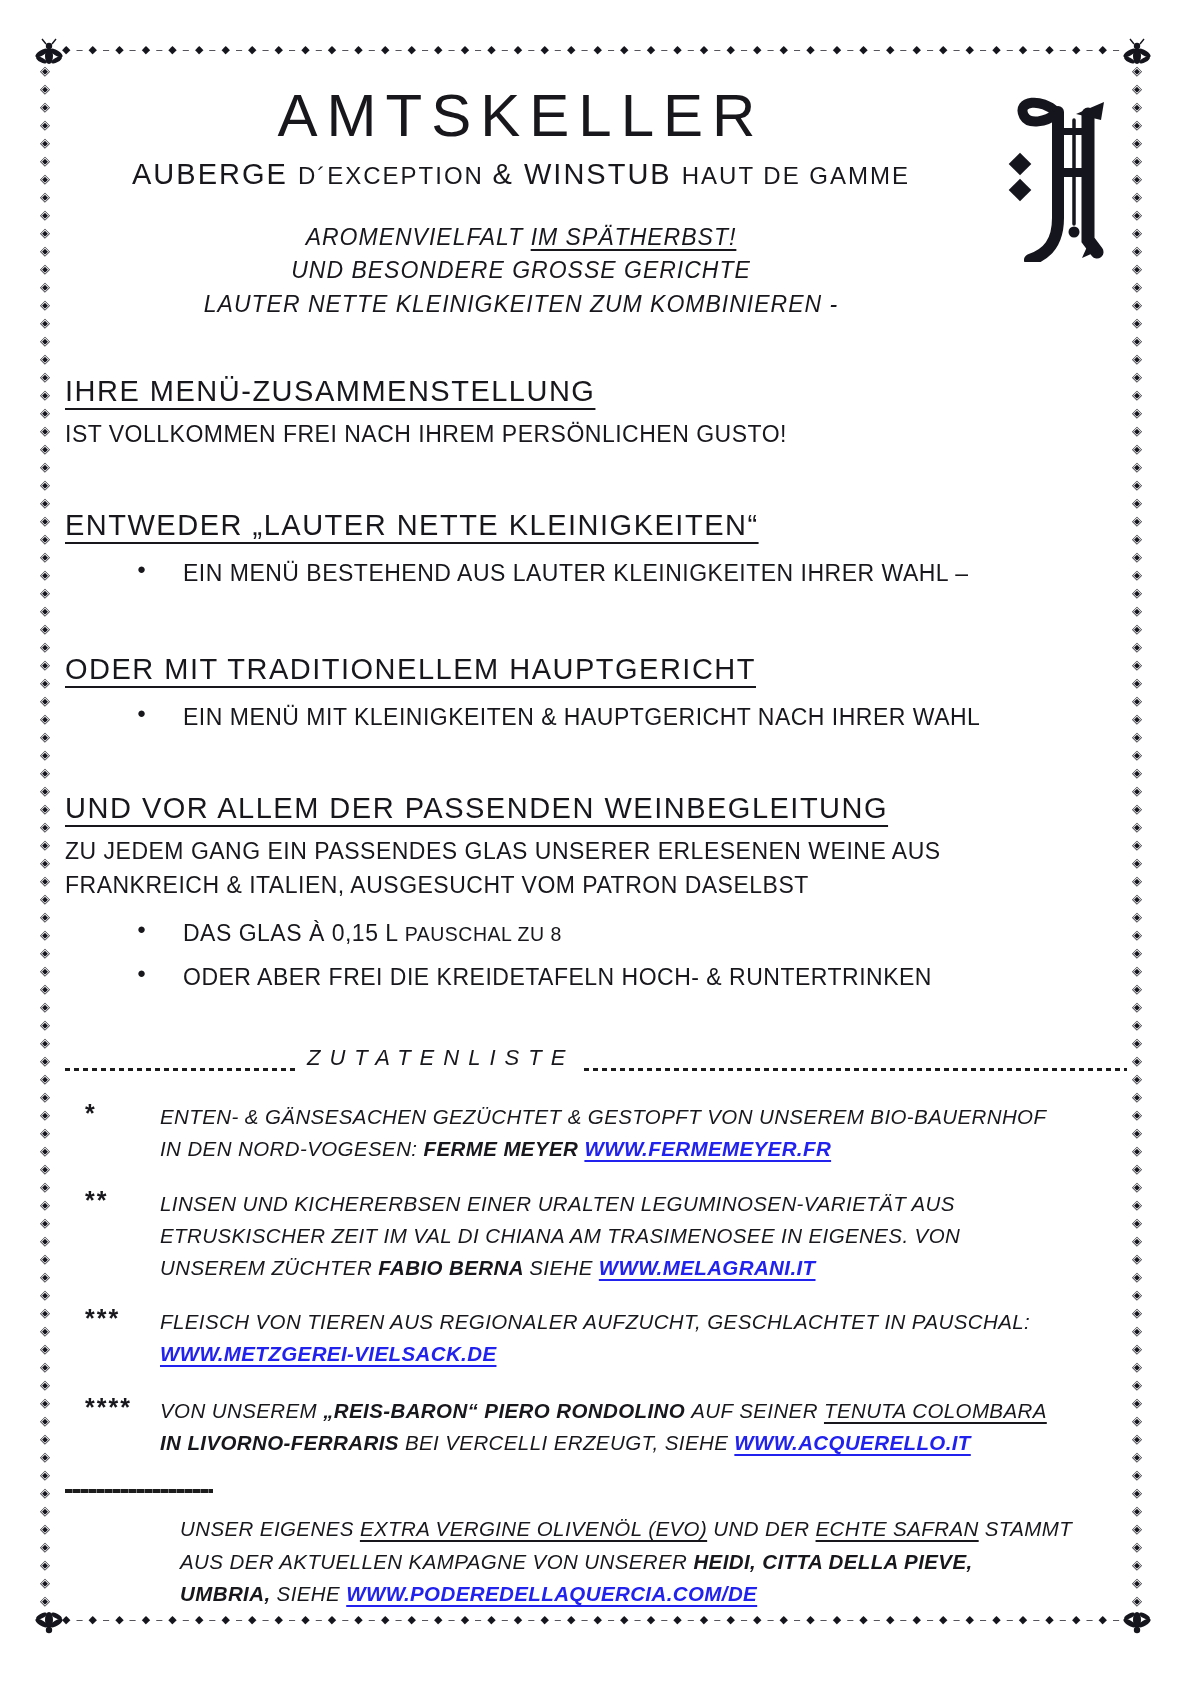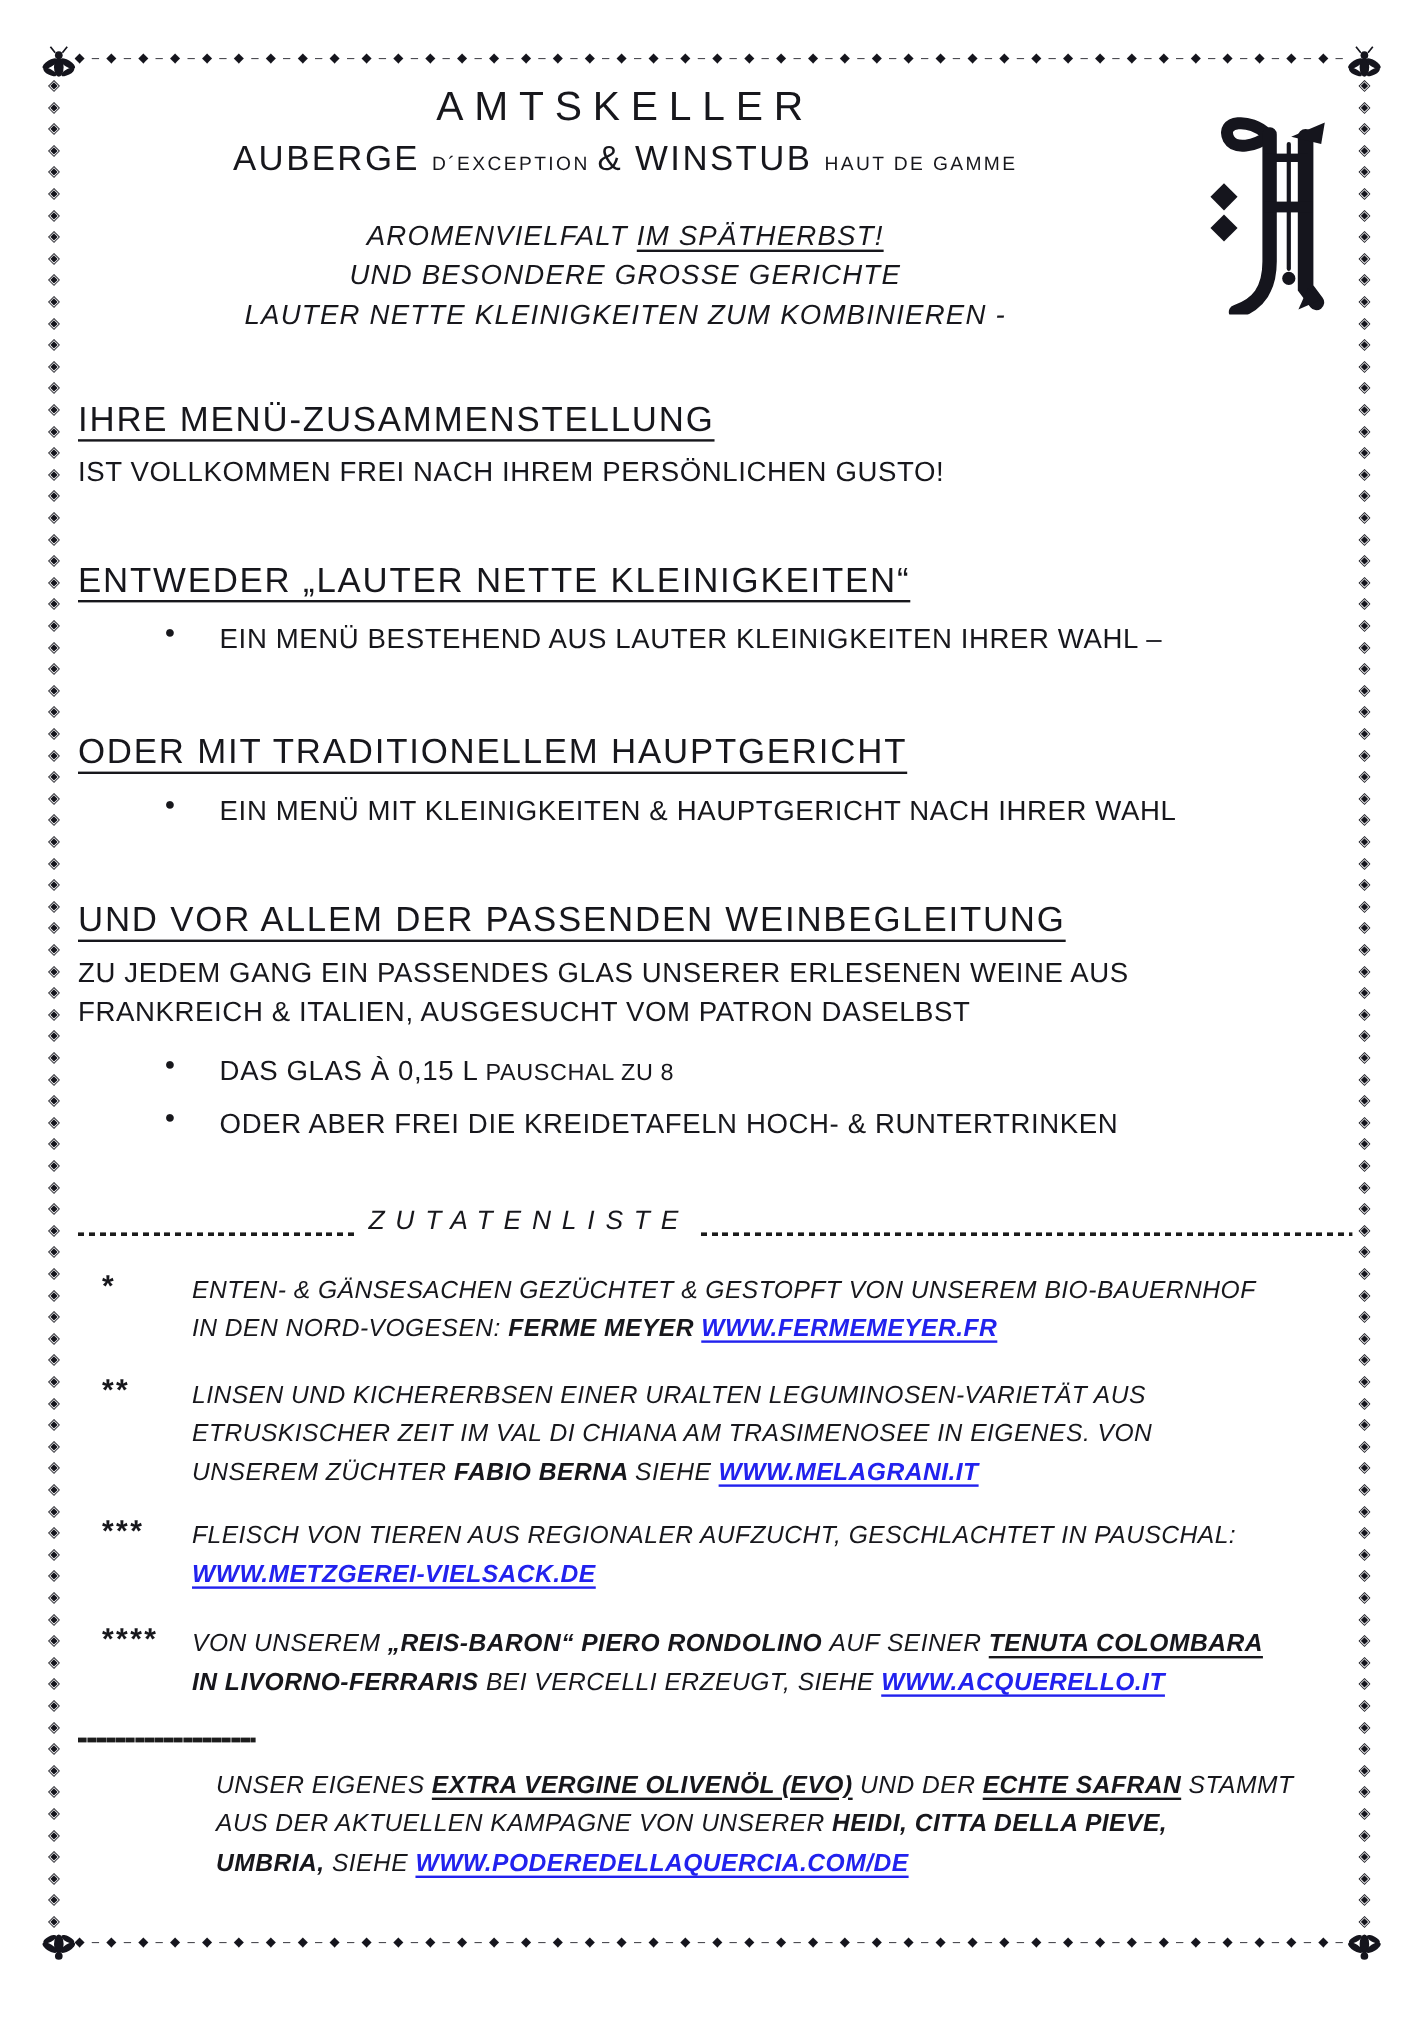--- a/index.html
+++ b/index.html
@@ -19,24 +19,24 @@
   .corner{position:absolute;width:30px;height:30px;}
   .c-tl{left:34px;top:38px;}
   .c-tr{left:1122px;top:38px;}
   .c-bl{left:34px;top:1608px;}
   .c-br{left:1122px;top:1608px;}
   
   .logo{position:absolute;left:998px;top:92px;width:112px;height:170px;}
   
   .content{position:absolute;left:65px;top:72px;width:1062px;}
   .header-text{width:912px;text-align:center;}
-  .title{font-size:34px;letter-spacing:9px;line-height:1.05;font-weight:normal;margin:0;}
+  .title{font-size:60px;letter-spacing:9px;line-height:1.05;font-weight:normal;margin:12px;}
   .sub1{margin-top:10px;line-height:1.1;letter-spacing:2px;}
   .seg-lg{font-size:29px;}
-  .seg-sm{font-size:16px;}
+  .seg-sm{font-size:24px;}
   .sub2{margin-top:6px;font-size:23px;letter-spacing:2px;}
   .intro{margin-top:30px;font-size:23px;font-style:italic;line-height:1.45;letter-spacing:1px;}
   .section{margin-top:54px;}
   .s2{margin-top:58px;}.s3{margin-top:62px;}.s4{margin-top:58px;}
   .heading{font-size:29px;letter-spacing:1.5px;font-weight:normal;margin:0;
     text-decoration:underline;text-decoration-thickness:2px;text-underline-offset:7px;}
   .body-line{margin-top:10px;font-size:23px;line-height:1.45;letter-spacing:.5px;}
   ul.bullets{list-style:none;margin:14px 0 0 0;padding:0;}
   ul.bullets li{position:relative;padding-left:118px;font-size:23px;line-height:1.5;letter-spacing:.5px;margin-bottom:10px;}
   ul.bullets li::before{content:"●";position:absolute;left:72px;top:2px;font-size:15px;}
@@ -49,21 +49,21 @@
   .dash-r{flex:1;}
   .div-label{font-size:22px;font-style:italic;letter-spacing:9px;padding:0 10px;white-space:nowrap;}
   
   .footnotes{margin-top:30px;}
   .fn-row{display:grid;grid-template-columns:95px 1fr;align-items:start;}
   .fn-1{margin-bottom:24px;}.fn-2{margin-bottom:22px;}.fn-3{margin-bottom:26px;}
   .fn-marker{font-size:25px;font-weight:bold;letter-spacing:2px;padding-left:20px;line-height:1;}
   .fn-text{font-size:20.5px;font-style:italic;line-height:1.55;letter-spacing:.4px;max-width:900px;}
   .seg-b{font-weight:bold;}
   .seg-u{text-decoration:underline;text-underline-offset:4px;}
-  .seg-bu{font-weight:bold;text-decoration:underline;text-underline-offset:4px;}
+  .seg-bu{font-weight:normal;text-decoration:underline;text-underline-offset:4px;}
   .seg-link{color:#2222ee;font-weight:bold;text-decoration:underline;text-underline-offset:4px;cursor:pointer;}
   .fn-rule{margin-top:30px;width:148px;height:4px;
     background:repeating-linear-gradient(90deg,#1c1c1c 0 7px,#777 7px 8px);}
   .para{margin-top:20px;margin-left:115px;font-size:20.5px;font-style:italic;line-height:1.6;letter-spacing:.4px;}
 </style>
 </head>
 <body>
 
 <div class="b-strip b-h b-top">◆–◆–◆–◆–◆–◆–◆–◆–◆–◆–◆–◆–◆–◆–◆–◆–◆–◆–◆–◆–◆–◆–◆–◆–◆–◆–◆–◆–◆–◆–◆–◆–◆–◆–◆–◆–◆–◆–◆–◆–◆–◆–◆–◆–◆–◆–◆–◆–◆–◆–◆–◆–◆–◆–◆–◆–◆–◆–◆–◆–◆–◆–◆–◆–◆–◆–◆–◆–◆–◆</div>
 <div class="b-strip b-h b-bottom">◆–◆–◆–◆–◆–◆–◆–◆–◆–◆–◆–◆–◆–◆–◆–◆–◆–◆–◆–◆–◆–◆–◆–◆–◆–◆–◆–◆–◆–◆–◆–◆–◆–◆–◆–◆–◆–◆–◆–◆–◆–◆–◆–◆–◆–◆–◆–◆–◆–◆–◆–◆–◆–◆–◆–◆–◆–◆–◆–◆–◆–◆–◆–◆–◆–◆–◆–◆–◆–◆</div>

